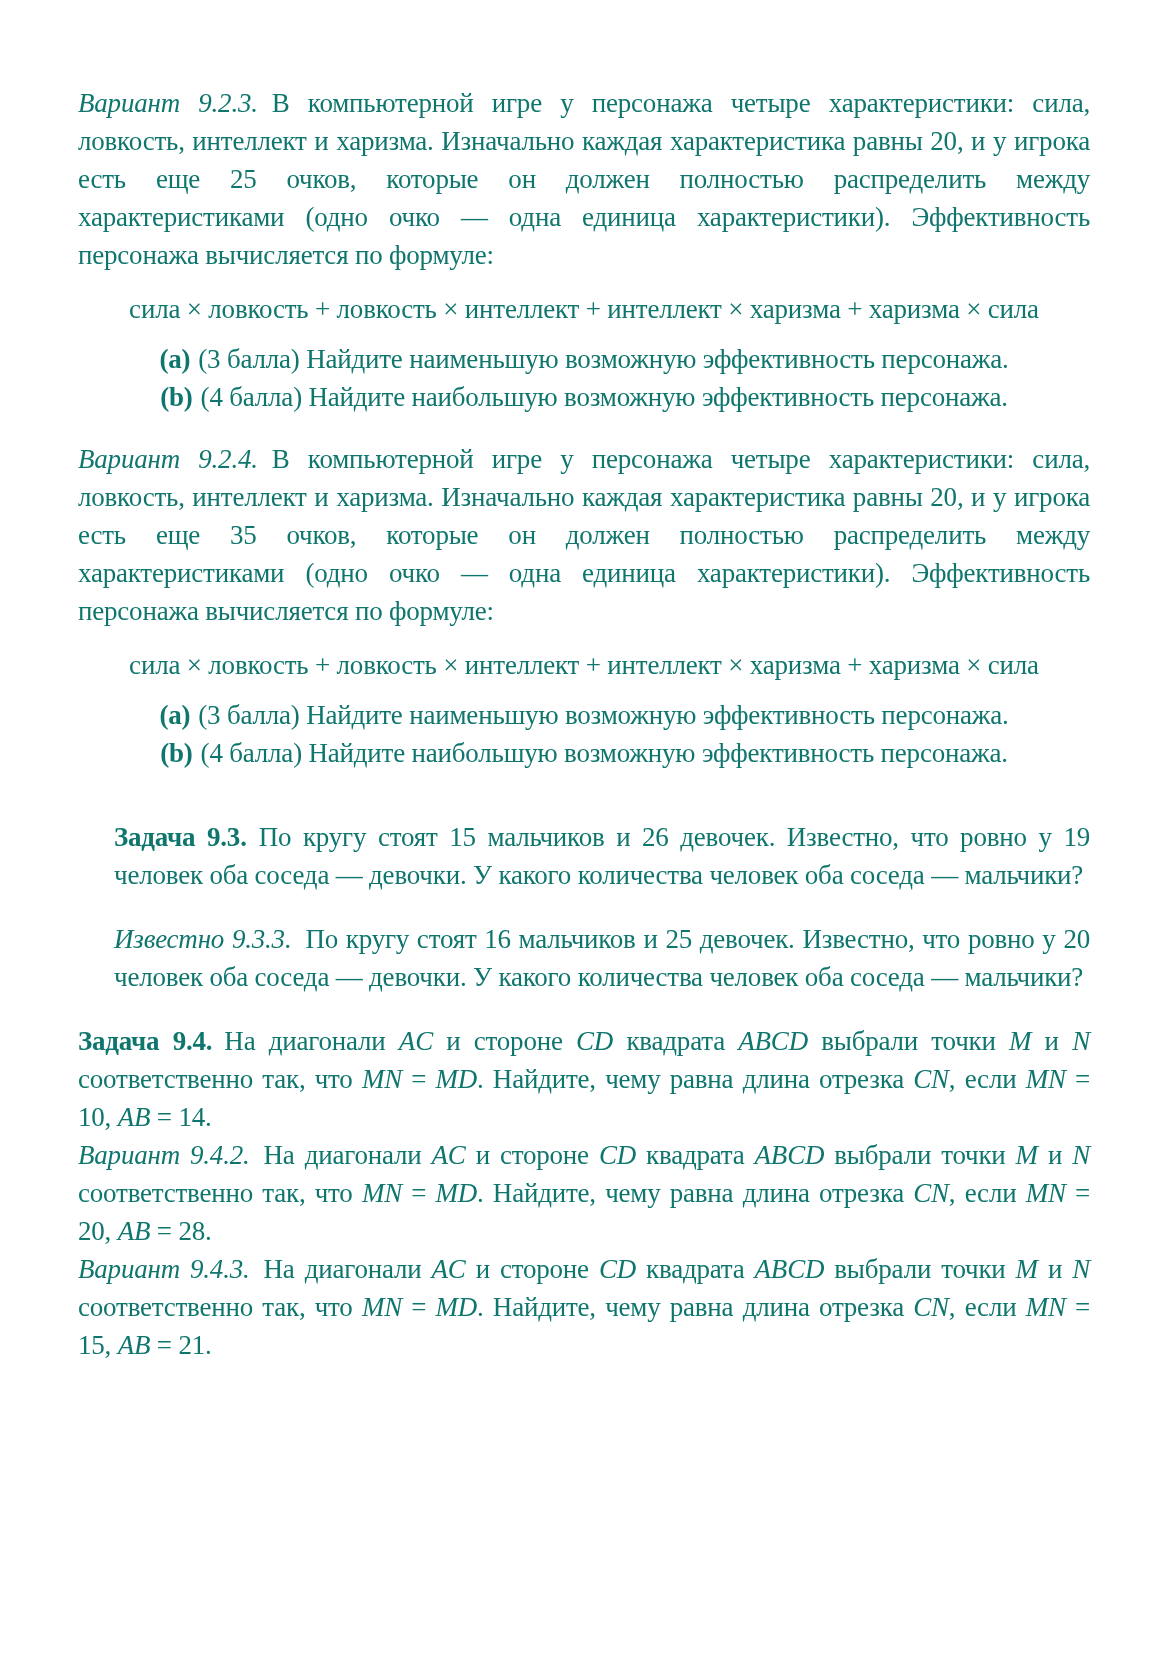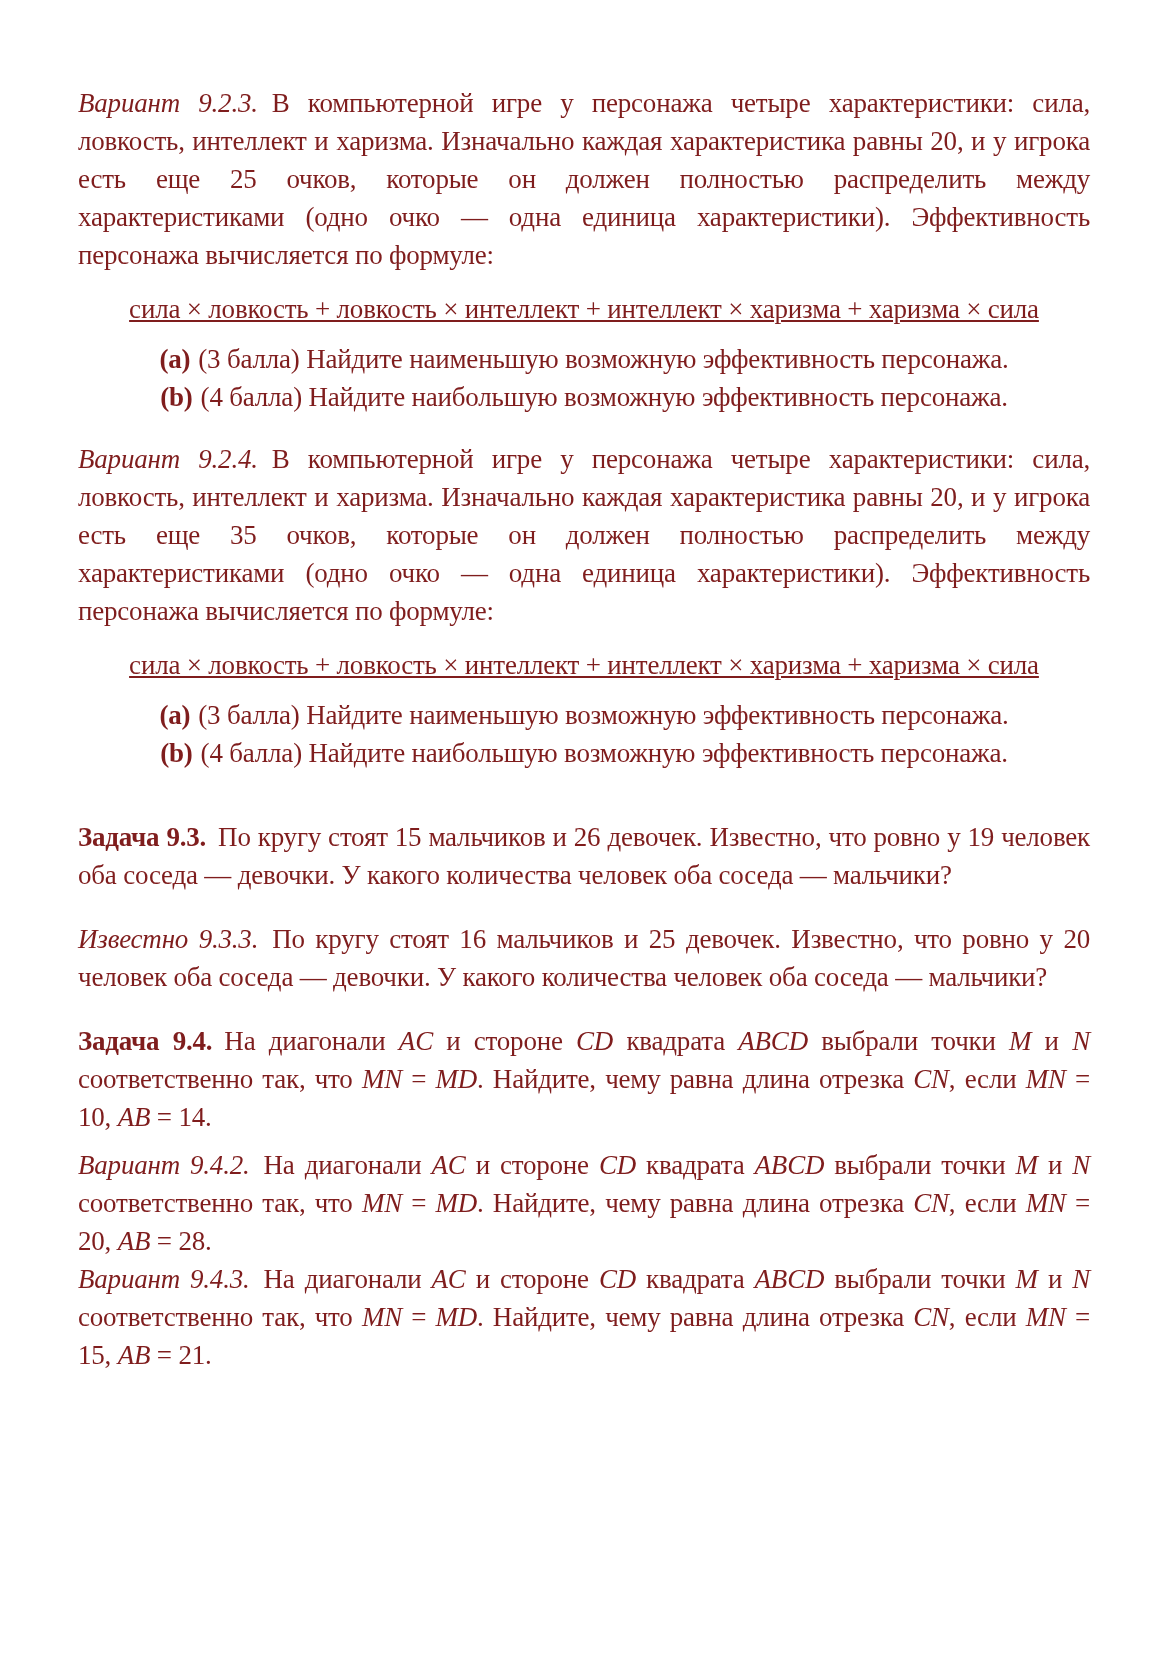--- a/index.html
+++ b/index.html
@@ -10,44 +10,43 @@
   .page {
     position: relative;
     width: 1166px;
     height: 1654px;
     box-sizing: border-box;
     padding: 84px 76px 0 78px;
     background: #ffffff;
     font-family: "Liberation Serif", "DejaVu Serif", serif;
     font-size: 27px;
     line-height: 38px;
-    color: #7f1d1d;
+    color: #0f766e;
     letter-spacing: -0.2px;
     overflow: hidden;
   }
   p { margin: 0; }
   .para { text-align: justify; }
   .item { text-align: center; }
   .label-i { font-style: italic; padding-right: 14px; }
   .label-b { font-weight: 700; padding-right: 12px; }
   .item .label-b { padding-right: 8px; }
   .formula {
     text-align: center;
     margin: 16px 0 12px 0;
     white-space: nowrap;
-    text-decoration: underline;
   }
   .mathv { font-style: italic; }
   .items { margin: 0; }
   .mb24 { margin-bottom: 24px; }
   .mb46 { margin-bottom: 46px; }
-  .mb26 { margin-bottom: 26px; }
+  .mb26 { margin-bottom: 26px; margin-left: 36px; }
   .mb18 { margin-bottom: 18px; }
   .mb12 { margin-bottom: 0; }
-  .mb10 { margin-bottom: 10px; }
+  .mb10 { }
 </style>
 </head>
 <body>
 
 <div class="page">
 
   <p class="para"><span class="label-i">Вариант 9.2.3.</span><span>В компьютерной игре у персонажа четыре характеристики: сила, ловкость, интеллект и харизма. Изначально каждая характеристика равны 20, и у игрока есть еще 25 очков, которые он должен полностью распределить между характеристиками (одно очко — одна единица характеристики). Эффективность персонажа вычисляется по формуле:</span></p>
 
   <p class="formula">сила × ловкость + ловкость × интеллект + интеллект × харизма + харизма × сила</p>
 

